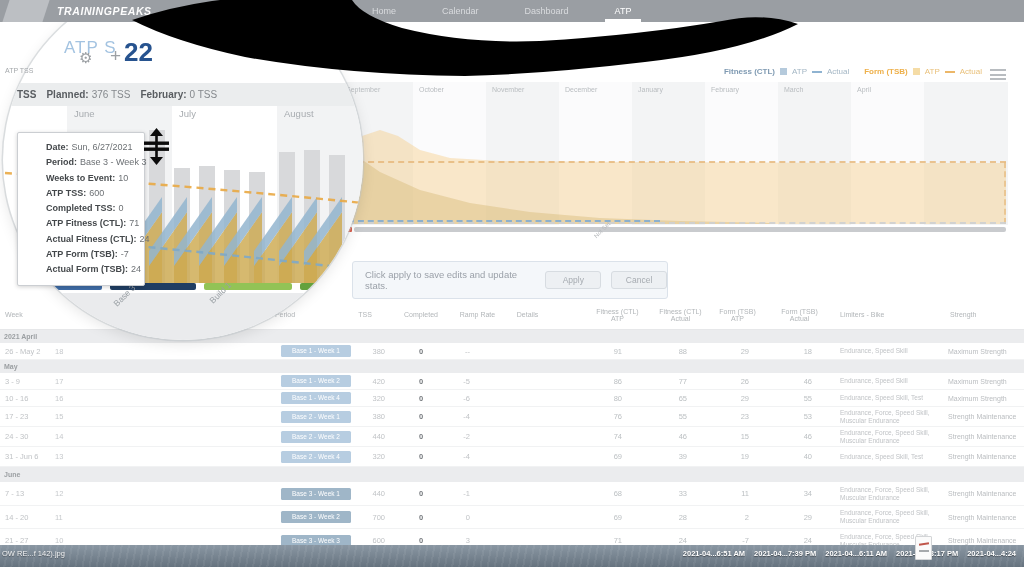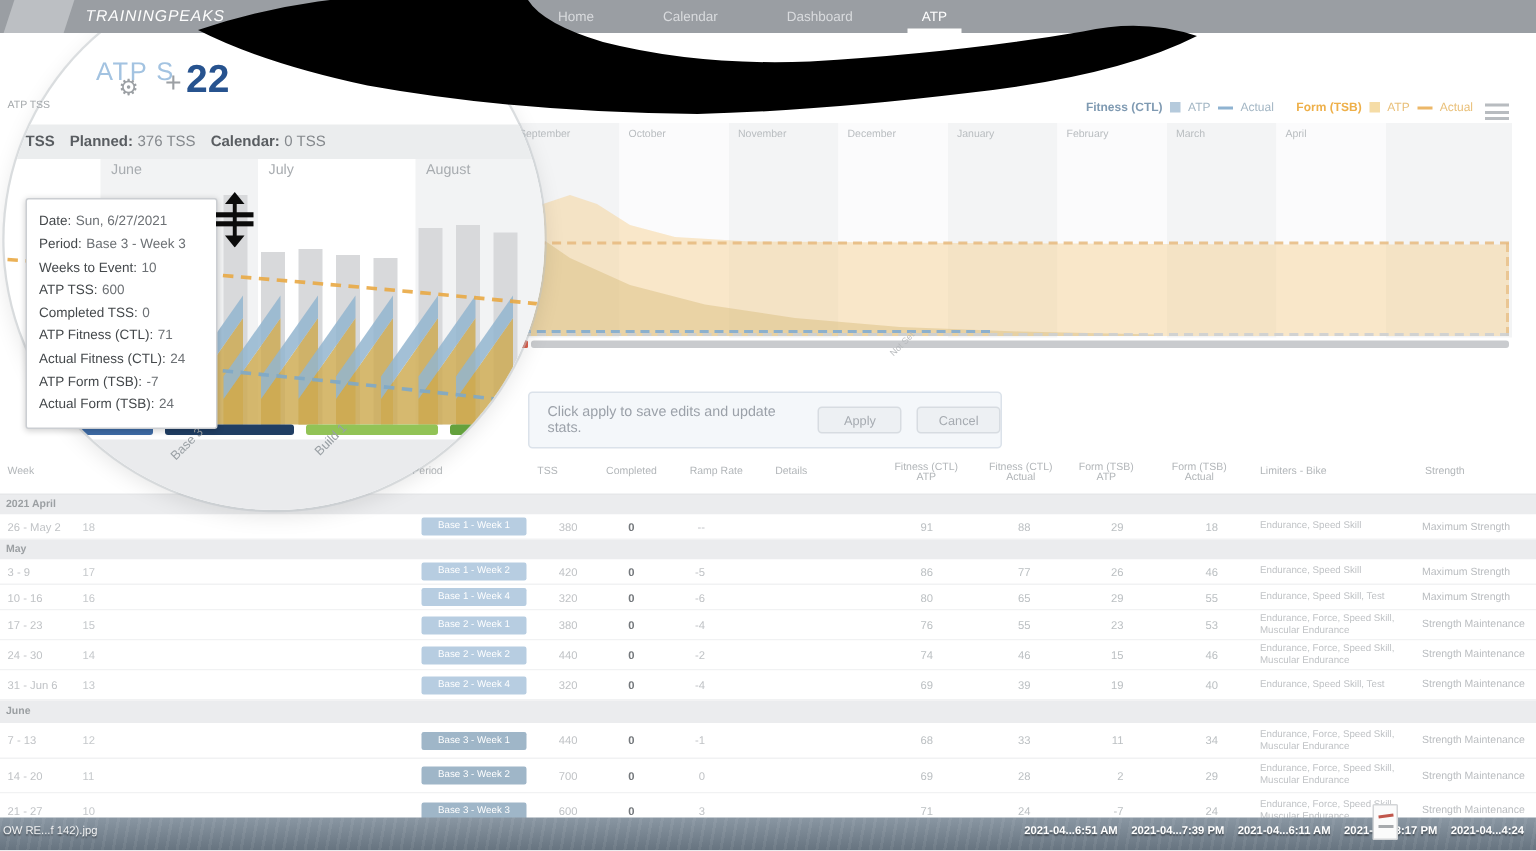--- a/index.html
+++ b/index.html
@@ -2,21 +2,21 @@
 <html><head>
 <meta charset="utf-8">
 <style>
   * { margin:0; padding:0; box-sizing:border-box; }
   body { background:#fff; font-family:"Liberation Sans", sans-serif; }
   .stage { position:relative; width:1024px; height:567px; overflow:hidden; background:#fff; }
 
   
   .navbar { position:absolute; left:0; top:0; width:1024px; height:22px; background:#9a9ea3; z-index:55; }
   .logo-stripe { position:absolute; left:6px; top:0; width:40px; height:22px; background:#bcbfc3; transform:skewX(-18deg); }
-  .logo { position:absolute; left:57px; top:5px; font-size:10.5px; font-weight:normal; font-style:italic; color:#fdfdfd; letter-spacing:0.6px; }
+  .logo { position:absolute; left:57px; top:5px; font-size:10.5px; font-weight:bold; font-style:italic; color:#fdfdfd; letter-spacing:0.6px; }
   .nav-tabs { position:absolute; left:362px; top:0; height:22px; display:flex; gap:26px; }
   .nav-item { position:relative; height:22px; line-height:22px; padding:0 10px; font-size:9px; color:#d9dbde; cursor:default; }
   .nav-item.active { color:#fff; }
   .nav-item.active::after { content:""; position:absolute; left:0; right:0; bottom:0; height:3px; background:#fff; }
   .nav-right { position:absolute; right:10px; top:0; height:22px; display:flex; align-items:center; gap:9px; }
   .bell-wrap { position:relative; width:14px; height:14px; }
   .badge { position:absolute; right:-4px; top:-3px; min-width:9px; height:9px; border-radius:5px; background:#f0a0b4; color:#fff; font-size:6px; line-height:9px; text-align:center; padding:0 1px; }
   .avatar { width:13px; height:13px; border-radius:50%; background:radial-gradient(circle at 35% 30%, #f7dfa6, #e5ab4e); }
   .user-name { font-size:8.5px; color:#e4e6e8; }
   .caret { font-size:7px; color:#d0d2d5; }
@@ -134,21 +134,21 @@
   .lens-plabels { position:absolute; left:0; top:0; width:360px; }
   .lens-plabel { position:absolute; font-size:8.5px; color:#9aa0a5; transform:rotate(-45deg); transform-origin:0 50%; white-space:nowrap; }
   .lens-plabel:nth-child(1) { left:30px; top:322px; }
   .lens-plabel:nth-child(2) { left:112px; top:320px; }
   .lens-plabel:nth-child(3) { left:208px; top:317px; }
   .lens-plabel:nth-child(4) { display:none; }
 
   
   .tooltip { position:absolute; left:17px; top:132px; width:128px; background:#fff; border:1px solid #cbced2; border-radius:2px; box-shadow:0 1px 4px rgba(0,0,0,0.18); padding:7px 8px; z-index:25; }
   .tt-row { font-size:9px; line-height:15.3px; white-space:nowrap; }
-  .tt-label { font-weight:normal; color:#44484b; }
+  .tt-label { font-weight:bold; color:#44484b;margin-left:20px; }
   .tt-value { color:#6c7074; margin-left:3px; }
   .drag-icon { position:absolute; left:143px; top:128px; z-index:26; }
 
   
   .taskbar { position:absolute; left:0; top:545px; width:1024px; height:22px; z-index:45;
     background:linear-gradient(180deg,#8a97a3,#66737f); }
   .taskbar::after { content:""; position:absolute; inset:0; background:repeating-linear-gradient(100deg, rgba(255,255,255,0.06) 0 2px, transparent 2px 7px); }
   .tb-left { position:absolute; left:2px; top:4px; font-size:7.5px; color:#f2f3f4; text-shadow:0 1px 1px rgba(0,0,0,0.4); z-index:2; }
   .tb-files { position:absolute; right:8px; top:4px; display:flex; gap:9px; z-index:2; }
   .tb-file { font-size:7.5px; font-weight:bold; color:#fff; text-shadow:0 1px 1px rgba(0,0,0,0.45); white-space:nowrap; }
@@ -389,21 +389,21 @@
           </span>
         </div>
       </div>
   </div>
 
   <div class="lens">
     <div class="lens-stats">
       <span class="ls-b">TSS</span>
       <span class="ls-b ls-gap">Planned:</span>
       <span class="ls-v">376 TSS</span>
-      <span class="ls-b ls-gap">Calendar:</span>
+      <span class="ls-b ls-gap">February:</span>
       <span class="ls-v">0 TSS</span>
     </div>
     <div class="lens-stripes">
       <div class="l-col"></div>
         <div class="l-col"></div>
         <div class="l-col"></div>
     </div>
     <div class="lens-months">
         <span class="lens-month">June</span>
         <span class="lens-month">July</span>

